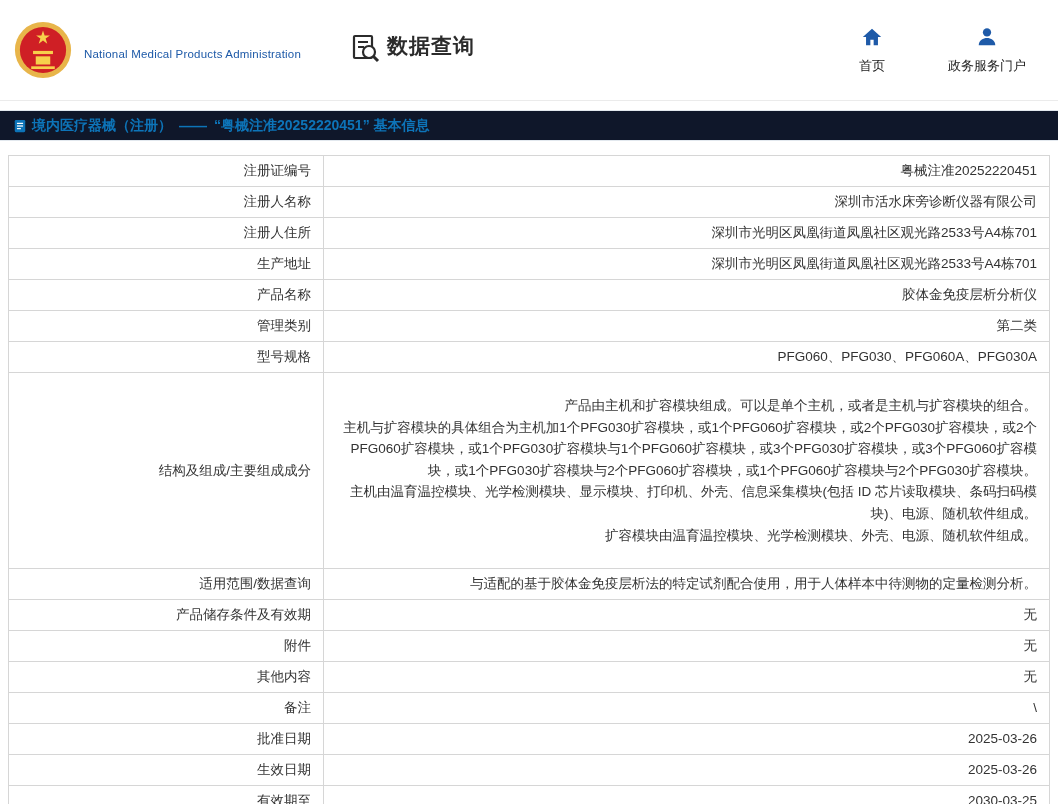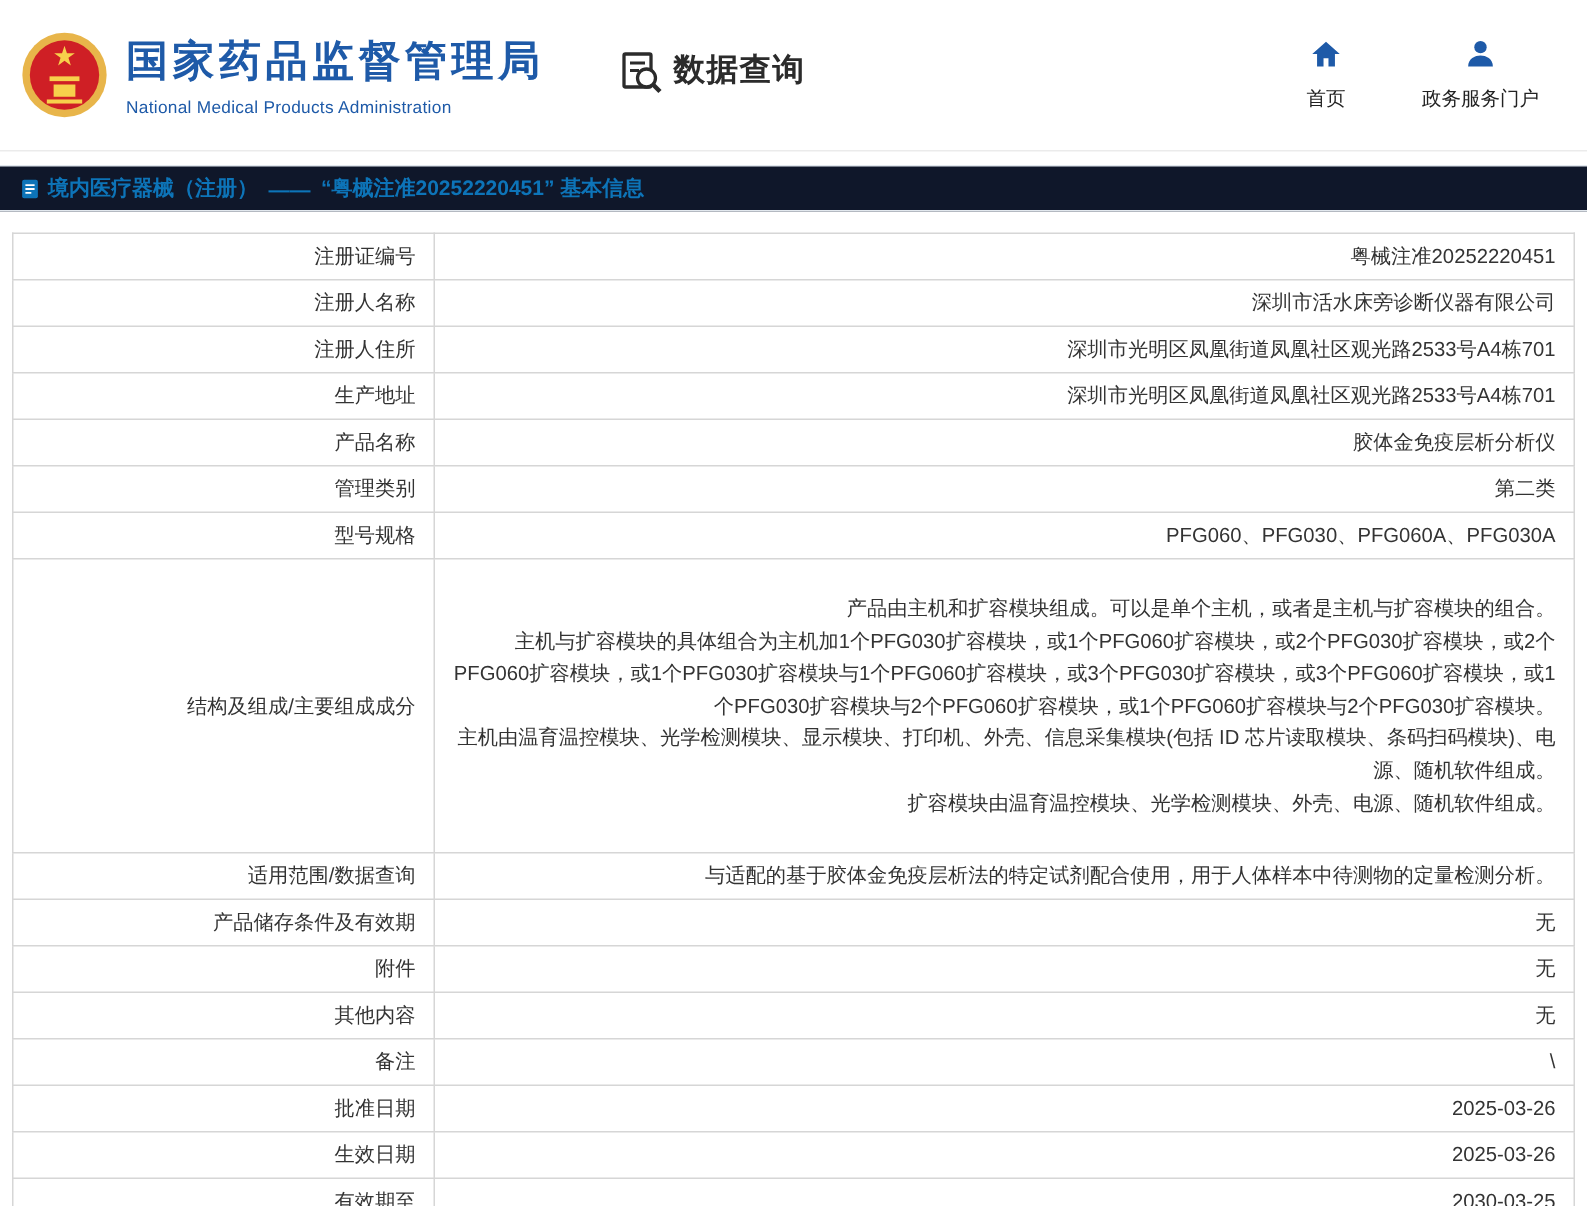--- a/index.html
+++ b/index.html
@@ -48,21 +48,21 @@
   .data-query-label {
     font-size: 21px;
     font-weight: bold;
     color: #2b2b2b;
     margin-left: 6px;
     letter-spacing: 1px;
   }
   .header-nav {
     margin-left: auto;
     display: flex;
-    gap: 42px;
+    gap: 54px;
     padding-right: 14px;
   }
   .nav-item {
     display: flex;
     flex-direction: column;
     align-items: center;
     gap: 5px;
     cursor: pointer;
     min-width: 44px;
   }
@@ -95,21 +95,21 @@
   }
   table.info-table td {
     border: 1px solid #d6d6d6;
     font-size: 13.5px;
     color: #333;
     height: 31px;
     padding: 4px 12px;
     vertical-align: middle;
   }
   td.label-cell {
-    width: 281px;
+    width: 315px;
     text-align: right;
     color: #3a3a3a;
     background: #ffffff;
   }
   td.value-cell {
     text-align: right;
     background: #ffffff;
     white-space: pre-line;
     line-height: 1.6;
     word-wrap: break-word;
@@ -125,21 +125,20 @@
       <svg width="58" height="58" viewBox="0 0 64 64">
         <circle cx="32" cy="32" r="31" fill="#e8b54a"></circle>
         <circle cx="32" cy="32" r="25.5" fill="#cf1f25"></circle>
         <polygon fill="#f7d04b" points="32,10.5 33.8,16 39.6,16 34.9,19.4 36.7,25 32,21.6 27.3,25 29.1,19.4 24.4,16 30.2,16"></polygon>
         <rect x="21" y="33" width="22" height="3.5" fill="#f7d04b"></rect>
         <rect x="24" y="39" width="16" height="9" fill="#f7d04b"></rect>
         <rect x="19" y="50" width="26" height="3" fill="#f7d04b"></rect>
       </svg>
     </span>
     <span class="brand-text">
-      <div class="brand-cn">国家药品监督管理局</div>
       <div class="brand-en">National Medical Products Administration</div>
     </span>
   </div>
 
   <div class="data-query">
     <span>
       <svg width="32" height="32" viewBox="0 0 32 32">
         <rect x="5" y="4" width="18" height="22" rx="1" fill="none" stroke="#2b2b2b" stroke-width="2.2"></rect>
         <line x1="9" y1="10" x2="19" y2="10" stroke="#2b2b2b" stroke-width="2"></line>
         <line x1="9" y1="15" x2="15" y2="15" stroke="#2b2b2b" stroke-width="2"></line>

